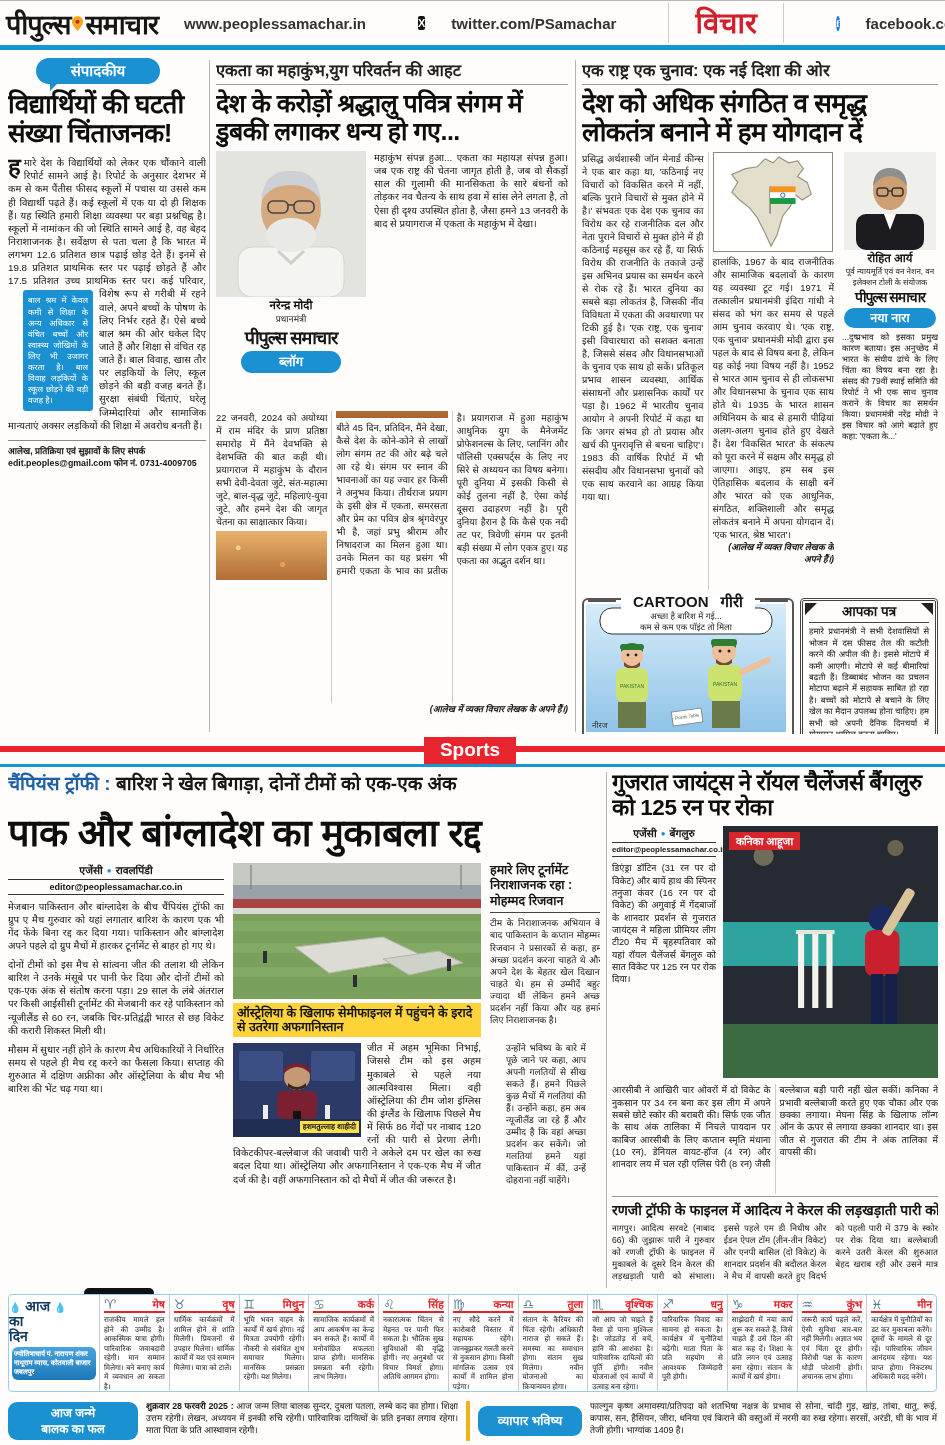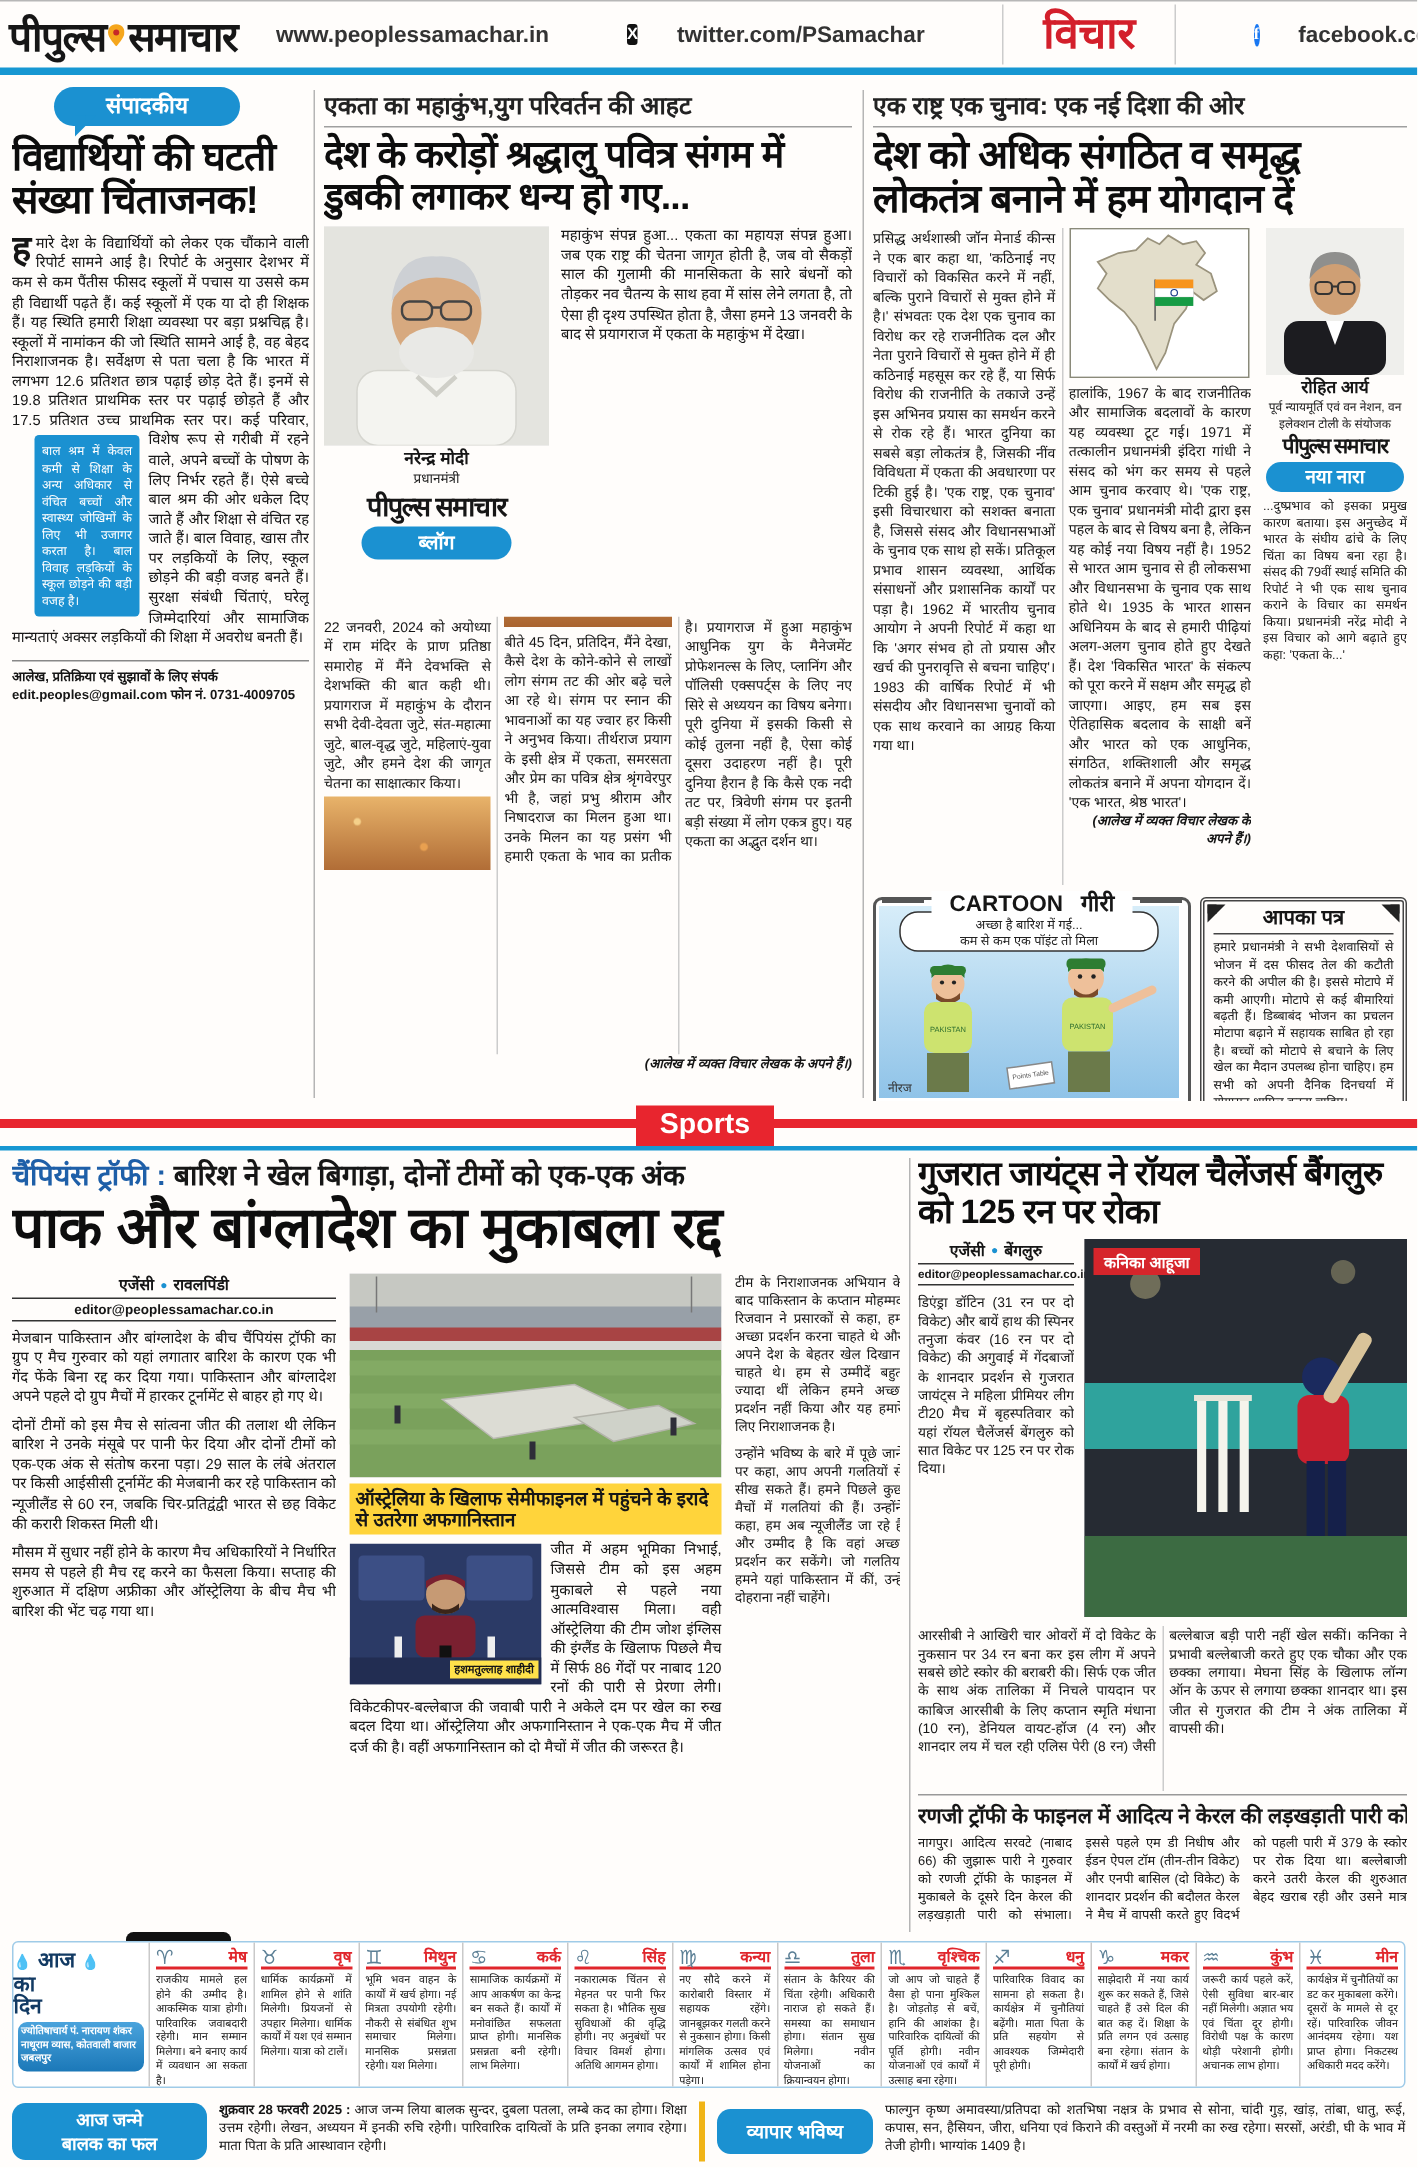--- a/index.html
+++ b/index.html
@@ -75,21 +75,21 @@
   .ltr-tri{position:absolute;top:2px;width:0;height:0;border:6px solid transparent}
   .letter .body{font-size:8.3px;line-height:1.38}
   
   #band{left:0;top:737px;width:945px;height:30px}
   .redline{position:absolute;top:9px;left:0;width:100%;height:6px;background:#e8252e}
   .sbadge{position:absolute;left:424px;top:0;width:92px;height:27px;background:#e8252e;color:#fff;
           font-family:Liberation Sans, sans-serif;font-size:19px;font-weight:bold;text-align:center;line-height:26px}
   .blueline{position:absolute;top:27px;left:0;width:100%;height:3px;background:#1797d2}
   
   #ct{left:8px;top:770px;width:592px;height:518px}
-  .ctkick{font-size:19px;font-weight:bold;margin-bottom:2px;white-space:nowrap}
+  .ctkick{font-size:19px;font-weight:bold;margin-bottom:16px;white-space:nowrap}
   .ctkick .blue{color:#1e5fa8}
   #ct .hl{font-size:38px;margin:2px 0 8px 0}
   .ctrow{display:flex;gap:9px}
   .ctc1{width:216px;flex:none}
   .byline{text-align:center;font-size:10.5px;font-weight:bold;border-bottom:1px solid #333;padding-bottom:2px}
   .bdot::before{content:"●";color:#1b91d1;font-size:8px;padding:0 4px;vertical-align:1px}
   .email{text-align:center;font-size:9px;font-weight:bold;border-bottom:1px solid #333;padding:2px 0;margin-bottom:5px}
   .ctmid{width:248px;flex:none}
   .yellowbar{background:#ffd43b;font-size:12.5px;font-weight:900;padding:3px 4px;margin:4px 0;line-height:1.15}
   .presswrap{position:relative;float:left;width:128px;height:94px;margin:2px 6px 2px 0}
@@ -374,23 +374,24 @@
                 <rect x="30" y="62" width="5" height="14" fill="#eee"></rect>
                 <rect x="92" y="62" width="5" height="14" fill="#eee"></rect>
                 <rect x="60" y="68" width="8" height="8" fill="#111"></rect>
               </svg>
             <span class="presscap">हशमतुल्लाह शाहीदी</span>
           </div>
           <span>जीत में अहम भूमिका निभाई, जिससे टीम को इस अहम मुकाबले से पहले नया आत्मविश्वास मिला। वही ऑस्ट्रेलिया की टीम जोश इंग्लिस की इंग्लैंड के खिलाफ पिछले मैच में सिर्फ 86 गेंदों पर नाबाद 120 रनों की पारी से प्रेरणा लेगी। विकेटकीपर-बल्लेबाज की जवाबी पारी ने अकेले दम पर खेल का रुख बदल दिया था। ऑस्ट्रेलिया और अफगानिस्तान ने एक-एक मैच में जीत दर्ज की है। वहीं अफगानिस्तान को दो मैचों में जीत की जरूरत है।</span>
         </div>
       </div>
       <div class="rizcol">
+        <div class="rizhead">हमारे लिए टूर्नामेंट निराशाजनक रहा : मोहम्मद रिजवान</div>
         <div class="body jt hid" style="height:370px">
           <p style="margin:0 0 6px">टीम के निराशाजनक अभियान के बाद पाकिस्तान के कप्तान मोहम्मद रिजवान ने प्रसारकों से कहा, हम अच्छा प्रदर्शन करना चाहते थे और अपने देश के बेहतर खेल दिखाना चाहते थे। हम से उम्मीदें बहुत ज्यादा थीं लेकिन हमने अच्छा प्रदर्शन नहीं किया और यह हमारे लिए निराशाजनक है।</p>
-          <p style="margin:0">उन्होंने भविष्य के बारे में पूछे जाने पर कहा, आप अपनी गलतियों से सीख सकते हैं। हमने पिछले कुछ मैचों में गलतियां की हैं। उन्होंने कहा, हम अब न्यूजीलैंड जा रहे हैं और उम्मीद है कि वहां अच्छा प्रदर्शन कर सकेंगे। जो गलतियां हमने यहां पाकिस्तान में कीं, उन्हें दोहराना नहीं चाहेंगे।</p>
+          <p style="margin:16px">उन्होंने भविष्य के बारे में पूछे जाने पर कहा, आप अपनी गलतियों से सीख सकते हैं। हमने पिछले कुछ मैचों में गलतियां की हैं। उन्होंने कहा, हम अब न्यूजीलैंड जा रहे हैं और उम्मीद है कि वहां अच्छा प्रदर्शन कर सकेंगे। जो गलतियां हमने यहां पाकिस्तान में कीं, उन्हें दोहराना नहीं चाहेंगे।</p>
         </div>
       </div>
     </div>
   </div>
 
   <div id="gg" class="abs hid">
     <div class="hl">गुजरात जायंट्स ने रॉयल चैलेंजर्स बैंगलुरु को 125 रन पर रोका</div>
     <div class="ggrow">
       <div class="ggc1">
         <div class="byline"><span>एजेंसी</span><span class="bdot"></span><span>बेंगलुरु</span></div>

